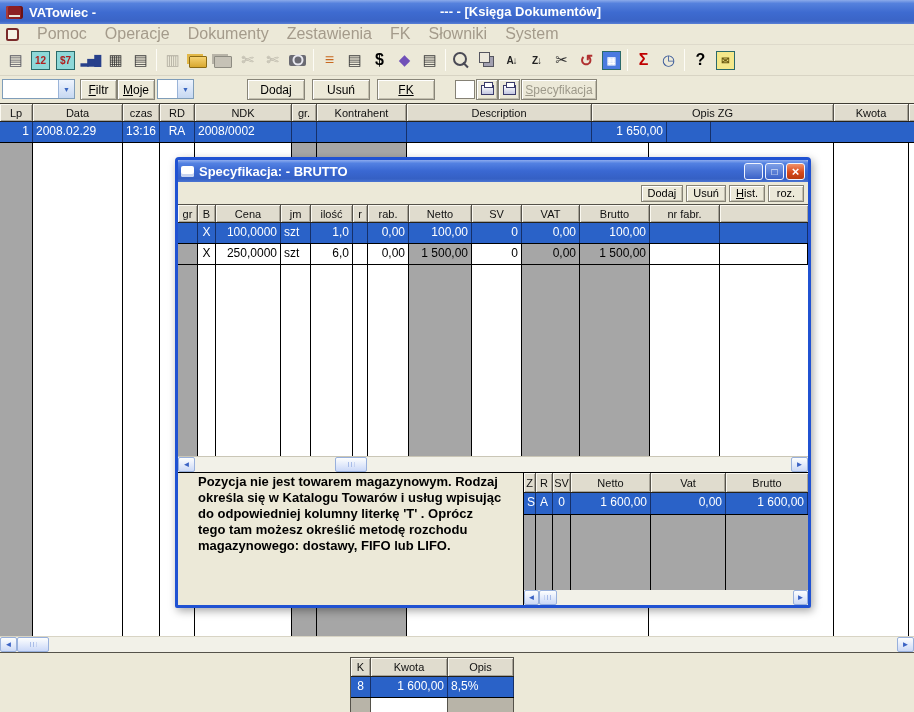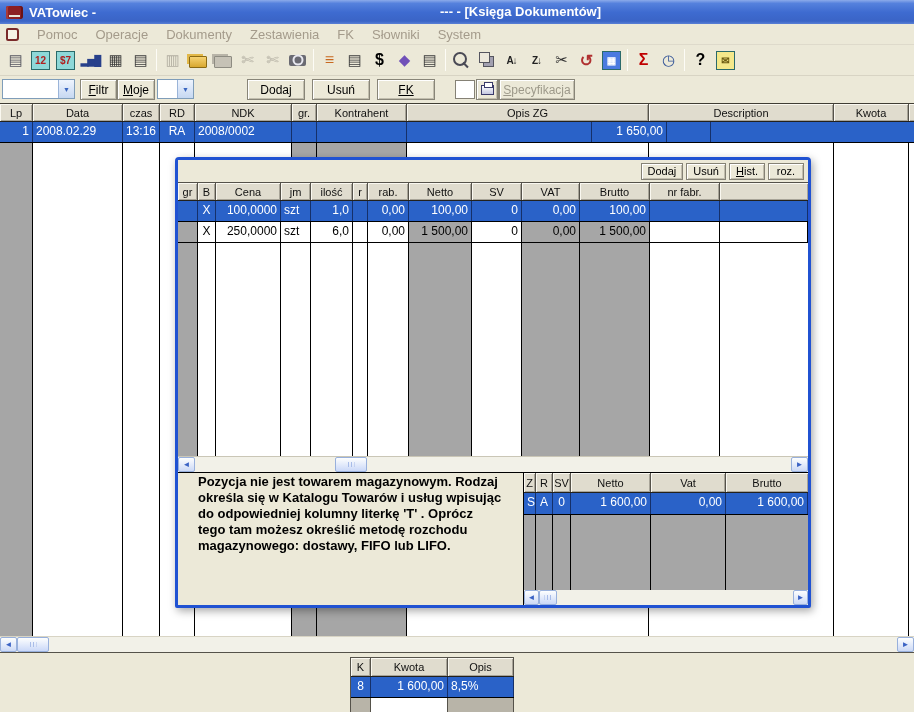--- a/index.html
+++ b/index.html
@@ -13,21 +13,21 @@
     display:flex; align-items:center; padding:0 6px; color:#fff; font-weight:bold; font-size:13px; }
   .app-icon { width:17px; height:13px; background:#8c1f24; border-radius:2px 3px 3px 2px; margin-right:6px;
     box-shadow:inset -2px 0 0 #6a1216, inset 2px 0 0 #a83a3a; position:relative; flex:none; }
   .app-icon::after { content:""; position:absolute; left:3px; right:3px; bottom:2px; height:2px; background:#e8e4da; }
   .doc-title { position:absolute; left:440px; top:4px; }
 
   
   .menubar { position:absolute; top:24px; left:0; right:0; height:21px; background:#ece9d8;
     display:flex; align-items:center; padding-left:4px; border-bottom:1px solid #dedacb; }
   .menu-book { width:13px; height:13px; border:2px solid #7a2a2a; border-radius:2px 3px 3px 2px; margin:0 9px 0 2px; background:#f6f2e6; flex:none; }
-  .menu-item { color:#a49b8b; font-size:13px; padding:0 9px; white-space:nowrap; }
+  .menu-item { color:#a49b8b; font-size:16px; padding:0 9px; white-space:nowrap; }
 
   
   .toolbar { position:absolute; top:45px; left:0; right:0; height:31px; background:#ece9d8;
     display:flex; align-items:center; padding-left:3px; border-bottom:1px solid #d8d4c4; }
   .tbicon { width:23px; height:24px; display:flex; align-items:center; justify-content:center;
     font-size:15px; margin:0 1px; color:#444; position:relative; flex:none; }
   .tbicon.boxed { width:19px; height:19px; margin:0 3px; border:1px solid #2a6a6a; font-size:10px; font-weight:bold; }
   .tbicon.narrow { font-size:10px; letter-spacing:-1px; font-weight:bold; }
   .tbicon.bold { font-weight:bold; font-size:16px; }
   .tbicon.disabled { color:#b2aea1 !important; }
@@ -223,35 +223,35 @@
     <button class="btn ulall" style="left:377px;width:58px">
         <span class="lbl">FK</span>
       </button>
     <span class="mini-box"></span>
     <button class="btn" style="left:476px;width:22px">
         <span class="print-sm"></span>
       </button>
     <button class="btn" style="left:498px;width:22px">
         <span class="print-sm"></span>
       </button>
-    <button class="btn ul1 disabled" style="left:499px;width:76px">
+    <button class="btn ul1 disabled" style="left:521px;width:76px">
         <span class="lbl">Specyfikacja</span>
       </button>
   </div>
 
   <div class="grid-header">
     <span class="hcell c0">Lp</span>
     <span class="hcell c1">Data</span>
     <span class="hcell c2">czas</span>
     <span class="hcell c3">RD</span>
     <span class="hcell c4">NDK</span>
     <span class="hcell c5">gr.</span>
     <span class="hcell c6">Kontrahent</span>
+    <span class="hcell c8">Description</span>
     <span class="hcell c7">Opis ZG</span>
-    <span class="hcell c8">Description</span>
     <span class="hcell c9">Kwota</span>
     <span class="hcell c10">ud</span>
   </div>
 
   <div class="grid-row1">
     <span class="rcell c0 ar">1</span>
     <span class="rcell c1">2008.02.29</span>
     <span class="rcell c2 ac">13:16</span>
     <span class="rcell c3 ac">RA</span>
     <span class="rcell c4">2008/0002</span>
@@ -297,20 +297,29 @@
       </div>
       <div class="bt-empty">
         <span class="ecell k0 egray"></span>
         <span class="ecell k1" style="background:#fff"></span>
         <span class="ecell k2 egray"></span>
       </div>
     </div>
   </div>
 
   <div class="dialog">
+    <div class="dlg-title">
+      <span class="dlg-icon"></span>
+      <span>Specyfikacja: - BRUTTO</span>
+      <span class="winbtns">
+        <span class="wb min">_</span>
+        <span class="wb max">□</span>
+        <span class="wb close">×</span>
+      </span>
+    </div>
 
     <div class="dlg-strip">
       <button class="dbtn">
           <span class="lbl">Dodaj</span>
         </button>
       <button class="dbtn">
           <span class="lbl">Usuń</span>
         </button>
       <button class="dbtn ul1">
           <span class="lbl">Hist.</span>

